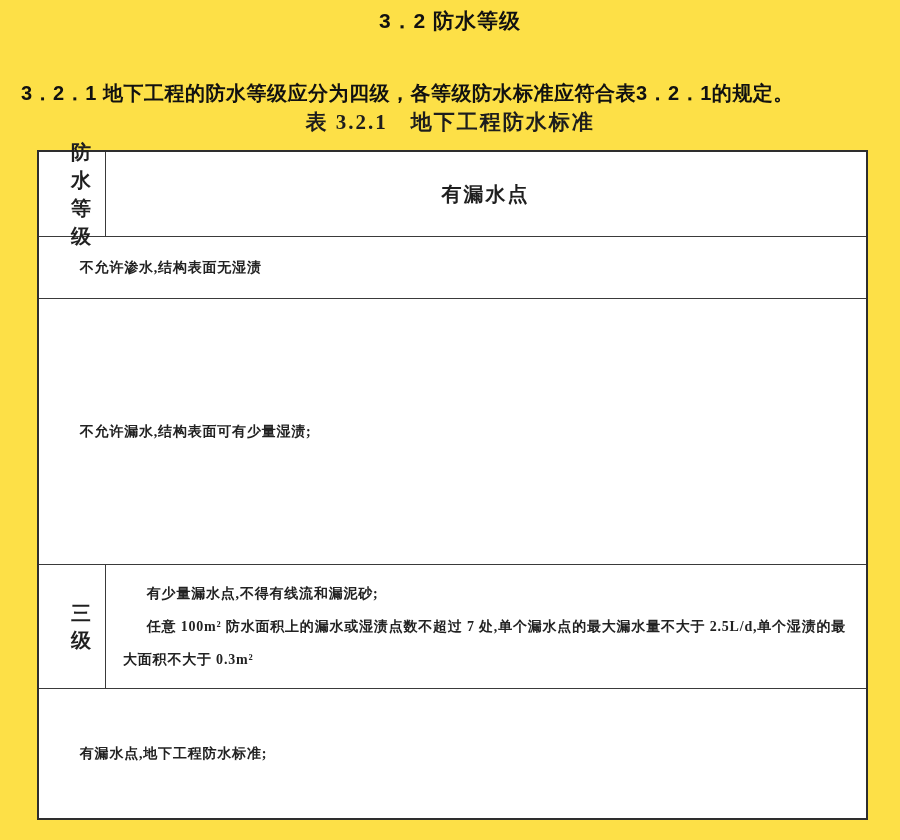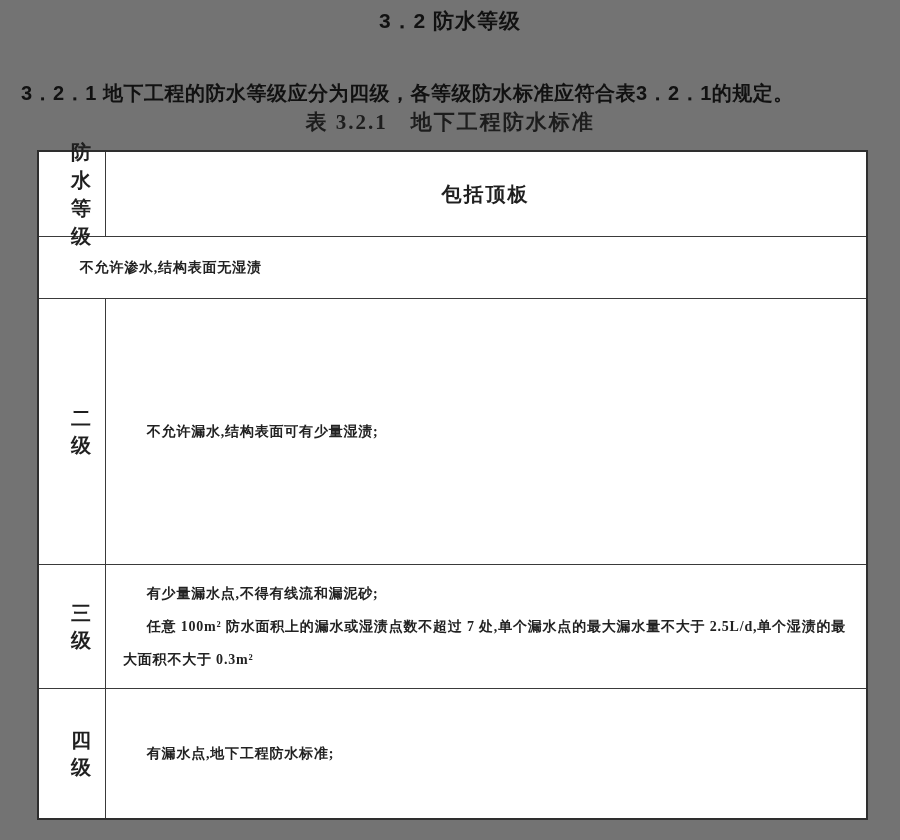--- a/index.html
+++ b/index.html
@@ -3,21 +3,21 @@
 <meta charset="utf-8">
 <style>
   * { margin: 0; padding: 0; box-sizing: border-box; }
   html, body {
     width: 900px; height: 840px;
     background: #ffffff;
     font-family: "Liberation Sans", sans-serif;
     overflow: hidden;
     position: relative;
   }
-  .page { position: absolute; top: 0; left: 0; width: 900px; height: 840px; background: #737373; }
+  .page { position: absolute; top: 0; left: 0; width: 900px; height: 840px; background: #fde047; }
 
   
   .section-title {
     position: absolute; top: 7px; left: 0; width: 100%;
     text-align: center;
     font-family: "Liberation Sans", sans-serif;
     font-weight: 700; font-size: 21px; letter-spacing: 1px;
     color: #111111;
   }
   .clause {
@@ -85,52 +85,46 @@
   <div class="table-caption scan">表 3.2.1　地下工程防水标准</div>
 
   <div class="wp-table scan">
 
     <div class="tr row-header">
       <div class="td-grade">
         <span class="hdr-label">防水</span>
         <span class="hdr-label">等级</span>
       </div>
       <div class="td-std center-h">
-        <span class="hdr-label">包括顶板</span>
+        <span class="hdr-label">有漏水点</span>
       </div>
     </div>
 
     <div class="tr row-grade1">
       <div class="td-std">
         <p class="std-par">不允许渗水,结构表面无湿渍</p>
       </div>
     </div>
 
     <div class="tr row-grade2">
-      <div class="td-grade">
-        <span>二级</span>
-      </div>
       <div class="td-std">
         <p class="std-par">不允许漏水,结构表面可有少量湿渍;</p>
       </div>
     </div>
 
     <div class="tr row-grade3">
       <div class="td-grade">
         <span>三级</span>
       </div>
       <div class="td-std">
         <p class="std-par">有少量漏水点,不得有线流和漏泥砂;</p>
         <p class="std-par">任意 100m² 防水面积上的漏水或湿渍点数不超过 7 处,单个漏水点的最大漏水量不大于 2.5L/d,单个湿渍的最大面积不大于 0.3m²</p>
       </div>
     </div>
 
     <div class="tr row-grade4">
-      <div class="td-grade">
-        <span>四级</span>
-      </div>
       <div class="td-std">
         <p class="std-par">有漏水点,地下工程防水标准;</p>
       </div>
     </div>
 
   </div>
 </div>
 
 </body></html>

